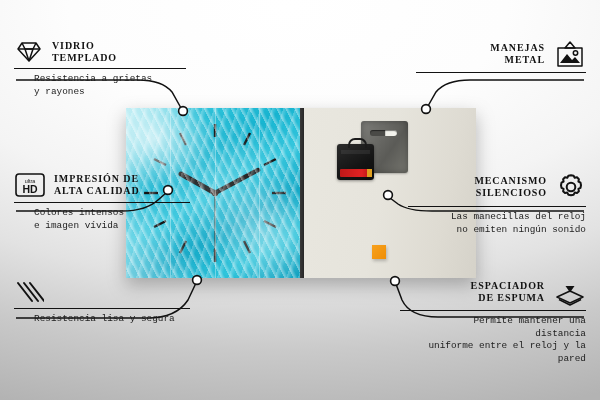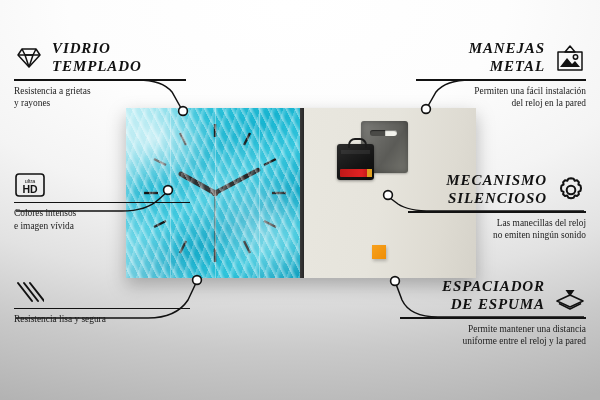--- a/index.html
+++ b/index.html
@@ -94,27 +94,27 @@
   }
   
   #wires{position:absolute;left:0;top:0;width:600px;height:400px;pointer-events:none;}
   #wires path{fill:none;stroke:#111;stroke-width:1.5;}
   #wires circle{fill:#fff;stroke:#111;stroke-width:1.6;}
   
   .feature{position:absolute;}
   .feat-head{display:flex;align-items:center;gap:8px;}
   .feat-title{
     font-family:"Liberation Serif", serif;font-weight:700;
-    font-size:15px;letter-spacing:.9px;color:#121212;line-height:1.18;
-    text-transform:uppercase;white-space:pre-line;font-style:italic;
+    font-size:10px;letter-spacing:.9px;color:#121212;line-height:1.18;
+    text-transform:uppercase;white-space:pre-line;
   }
   .rule{height:1.4px;background:#121212;margin:4px 0 4px;}
   .feat-desc{
-    font-family:Liberation Serif, serif;font-size:9.4px;color:#1c1c1c;
-    line-height:1.32;white-space:pre-line;
+    font-family:Liberation Mono, monospace;font-size:9.4px;color:#1c1c1c;
+    line-height:1.32;white-space:pre-line;margin-left:20px;
   }
   .left .feat-head{justify-content:flex-start;}
   .left .feat-title,.left .feat-desc{text-align:left;}
   .right .feat-head{justify-content:flex-end;gap:9px;}
   .right .feat-title,.right .feat-desc{text-align:right;}
   .ico{flex:0 0 auto;display:block;}
   
   #f-vidrio   {left:14px; top:40px;  width:172px;}
   #f-impres   {left:14px; top:172px; width:176px;}
   #f-bordes   {left:14px; top:280px; width:176px;}
@@ -213,20 +213,22 @@
 y rayones</div>
   </div>
 
   <div class="feature left" id="f-impres">
     <div class="feat-head">
       <svg class="ico" width="32" height="26" viewBox="0 0 32 26">
         <rect x="2" y="2" width="28" height="22" rx="3" fill="none" stroke="#121212" stroke-width="1.6"></rect>
         <text x="16" y="11" text-anchor="middle" font-family="Liberation Sans, sans-serif" font-size="5.4" fill="#121212">ultra</text>
         <text x="16" y="21" text-anchor="middle" font-family="Liberation Sans, sans-serif" font-size="10.5" font-weight="bold" fill="#121212">HD</text>
       </svg>
+      <div class="feat-title">IMPRESIÓN DE
+ALTA CALIDAD</div>
     </div>
     <div class="rule"></div>
     <div class="feat-desc">Colores intensos
 e imagen vívida</div>
   </div>
 
   <div class="feature left" id="f-bordes">
     <div class="feat-head">
       <svg class="ico" width="30" height="24" viewBox="0 0 30 24">
         <g fill="none" stroke="#121212" stroke-width="2" stroke-linecap="round">
@@ -247,22 +249,20 @@
       <svg class="ico" width="32" height="28" viewBox="0 0 32 28">
         <g fill="none" stroke="#121212" stroke-width="1.5" stroke-linejoin="round">
           <path d="M16 2 L11 8 H21 Z"></path>
           <rect x="4" y="8" width="24" height="18"></rect>
           <path d="M6 23 L13 14 L18 20 L21 17 L26 23 Z" fill="#121212" stroke="none"></path>
           <circle cx="21.5" cy="13" r="2.2"></circle>
         </g>
       </svg>
     </div>
     <div class="rule"></div>
-    <div class="feat-desc">Permiten una fácil instalación
-del reloj en la pared</div>
   </div>
 
   <div class="feature right" id="f-espacia">
     <div class="feat-head">
       <div class="feat-title">ESPACIADOR
 DE ESPUMA</div>
       <svg class="ico" width="32" height="28" viewBox="0 0 32 28">
         <path d="M16 1 v7 h4.5 L16 14.5 L11.5 8 H16 Z" fill="#121212"></path>
         <path d="M16 13 L29 19 L16 25 L3 19 Z" fill="none" stroke="#121212" stroke-width="1.6" stroke-linejoin="round"></path>
         <path d="M5 21.5 L16 27 L27 21.5" fill="none" stroke="#121212" stroke-width="1.6" stroke-linejoin="round"></path>

